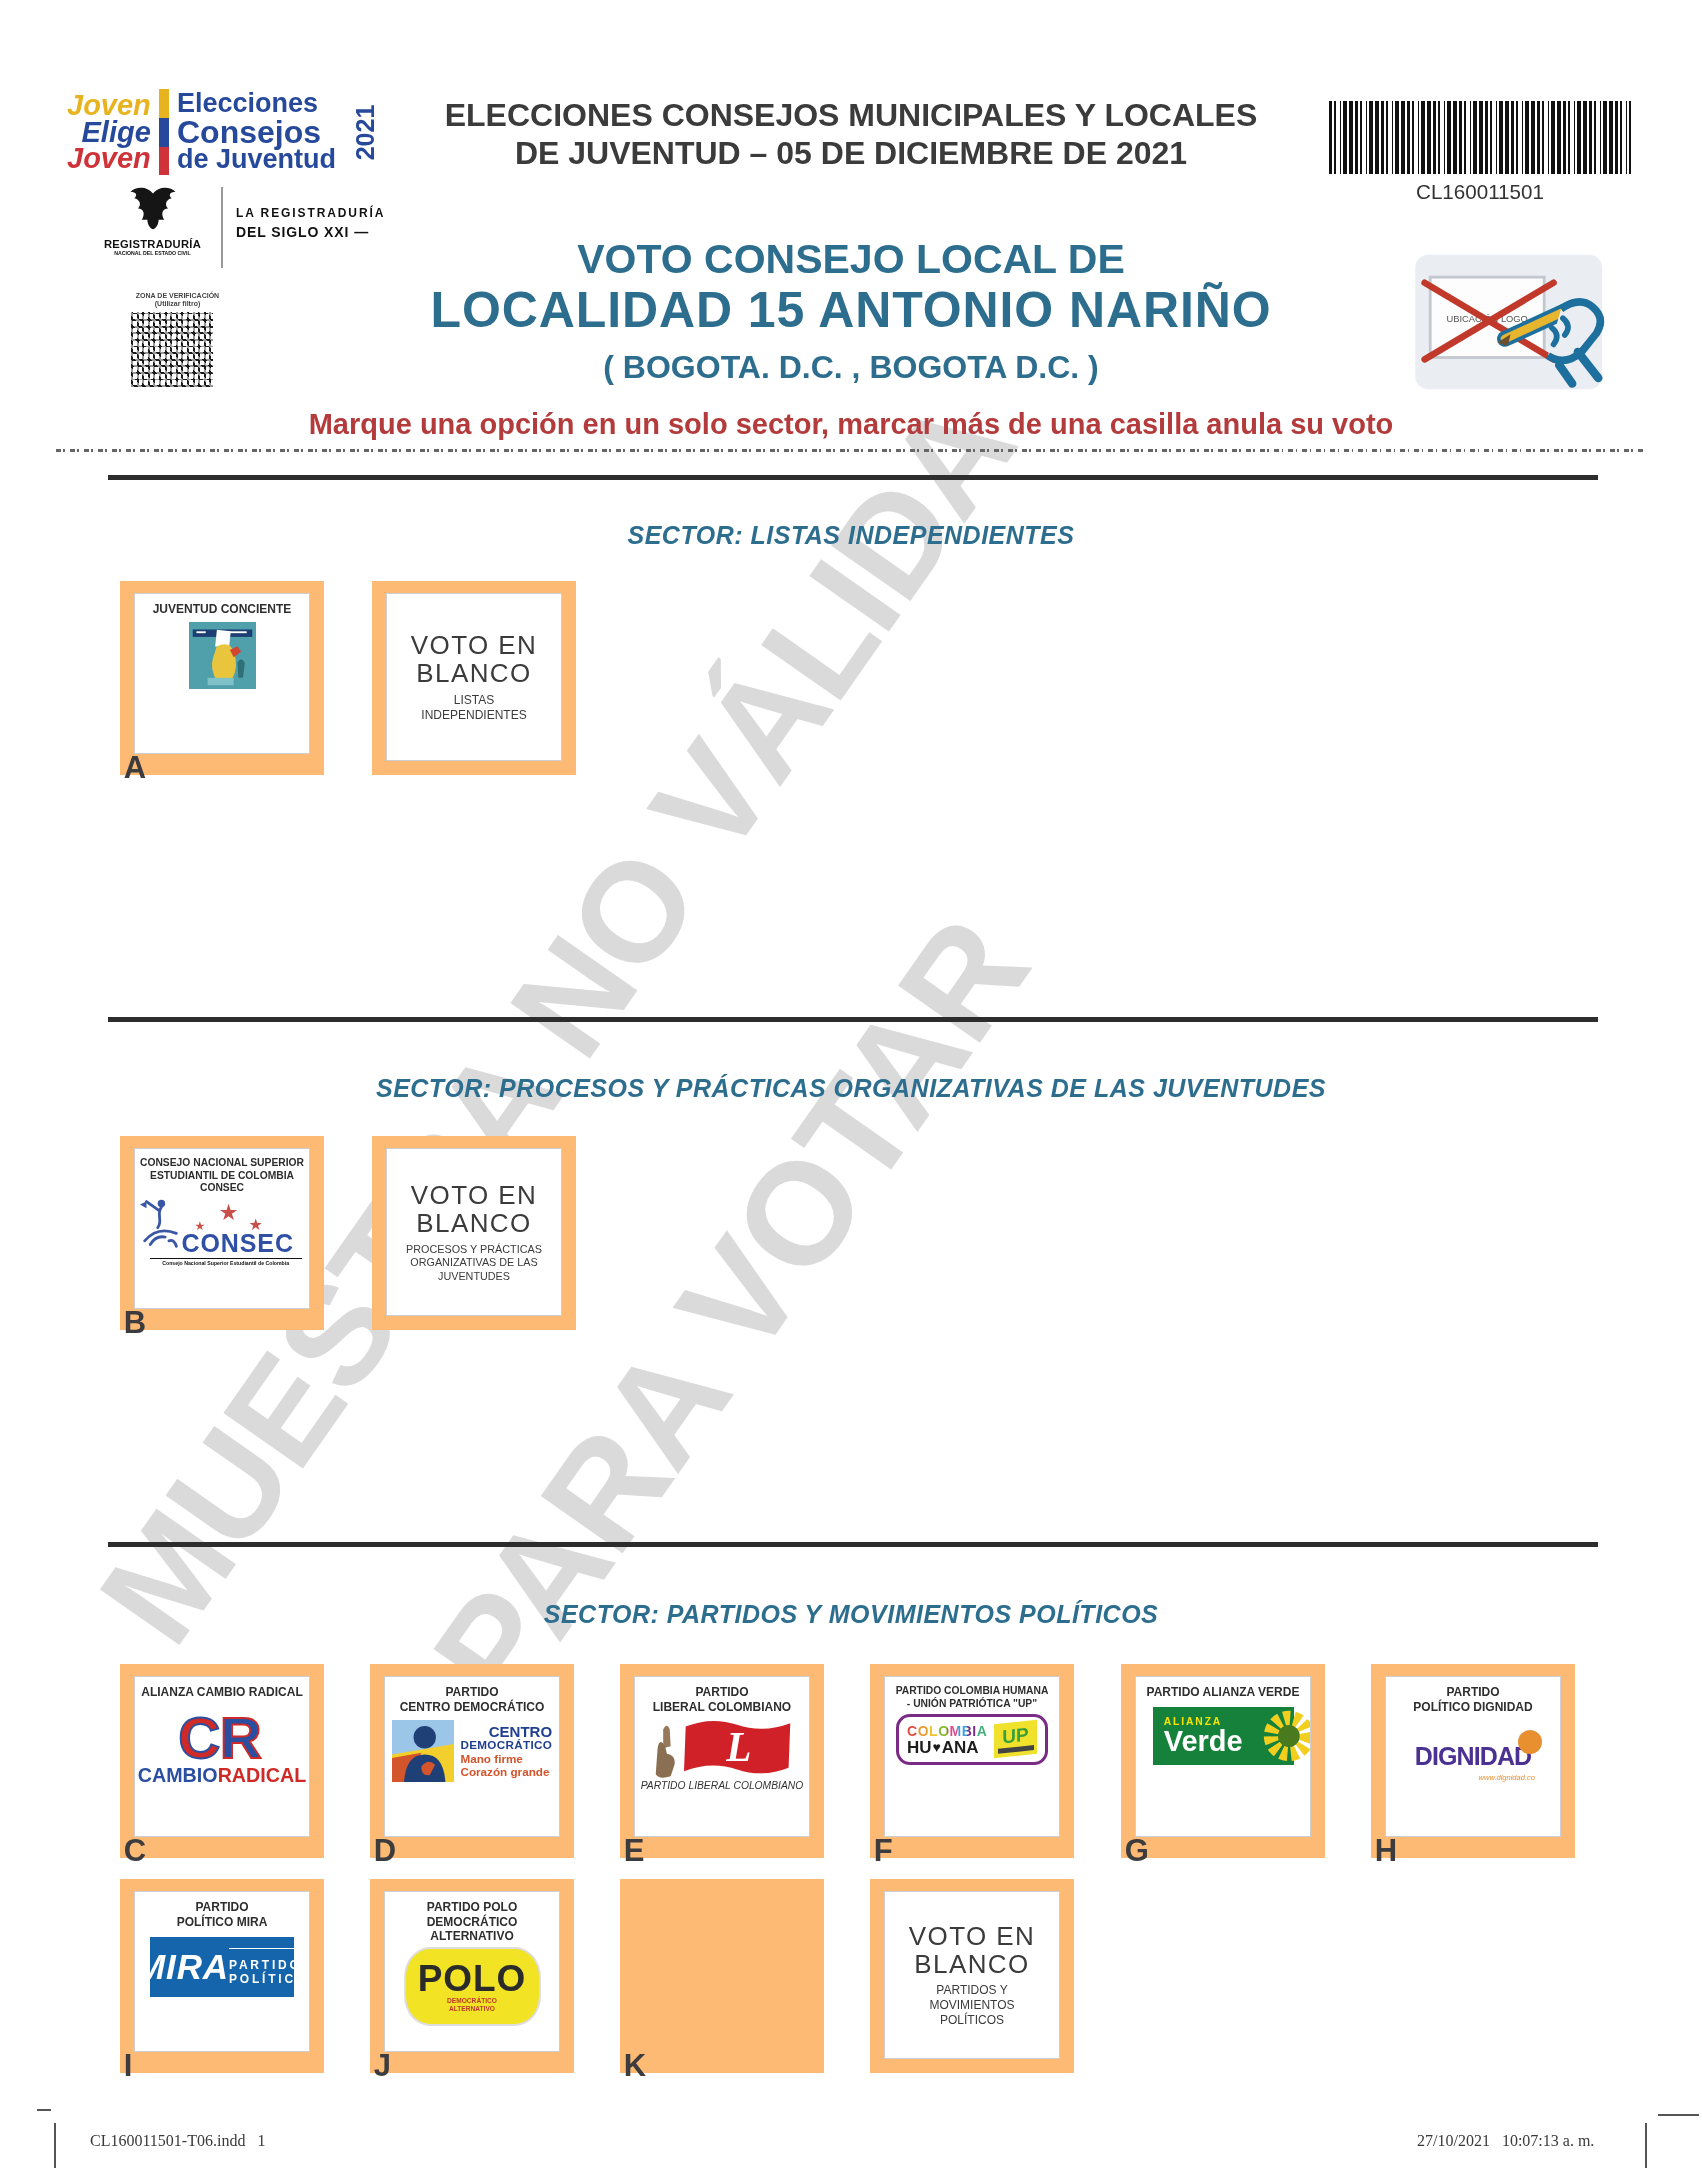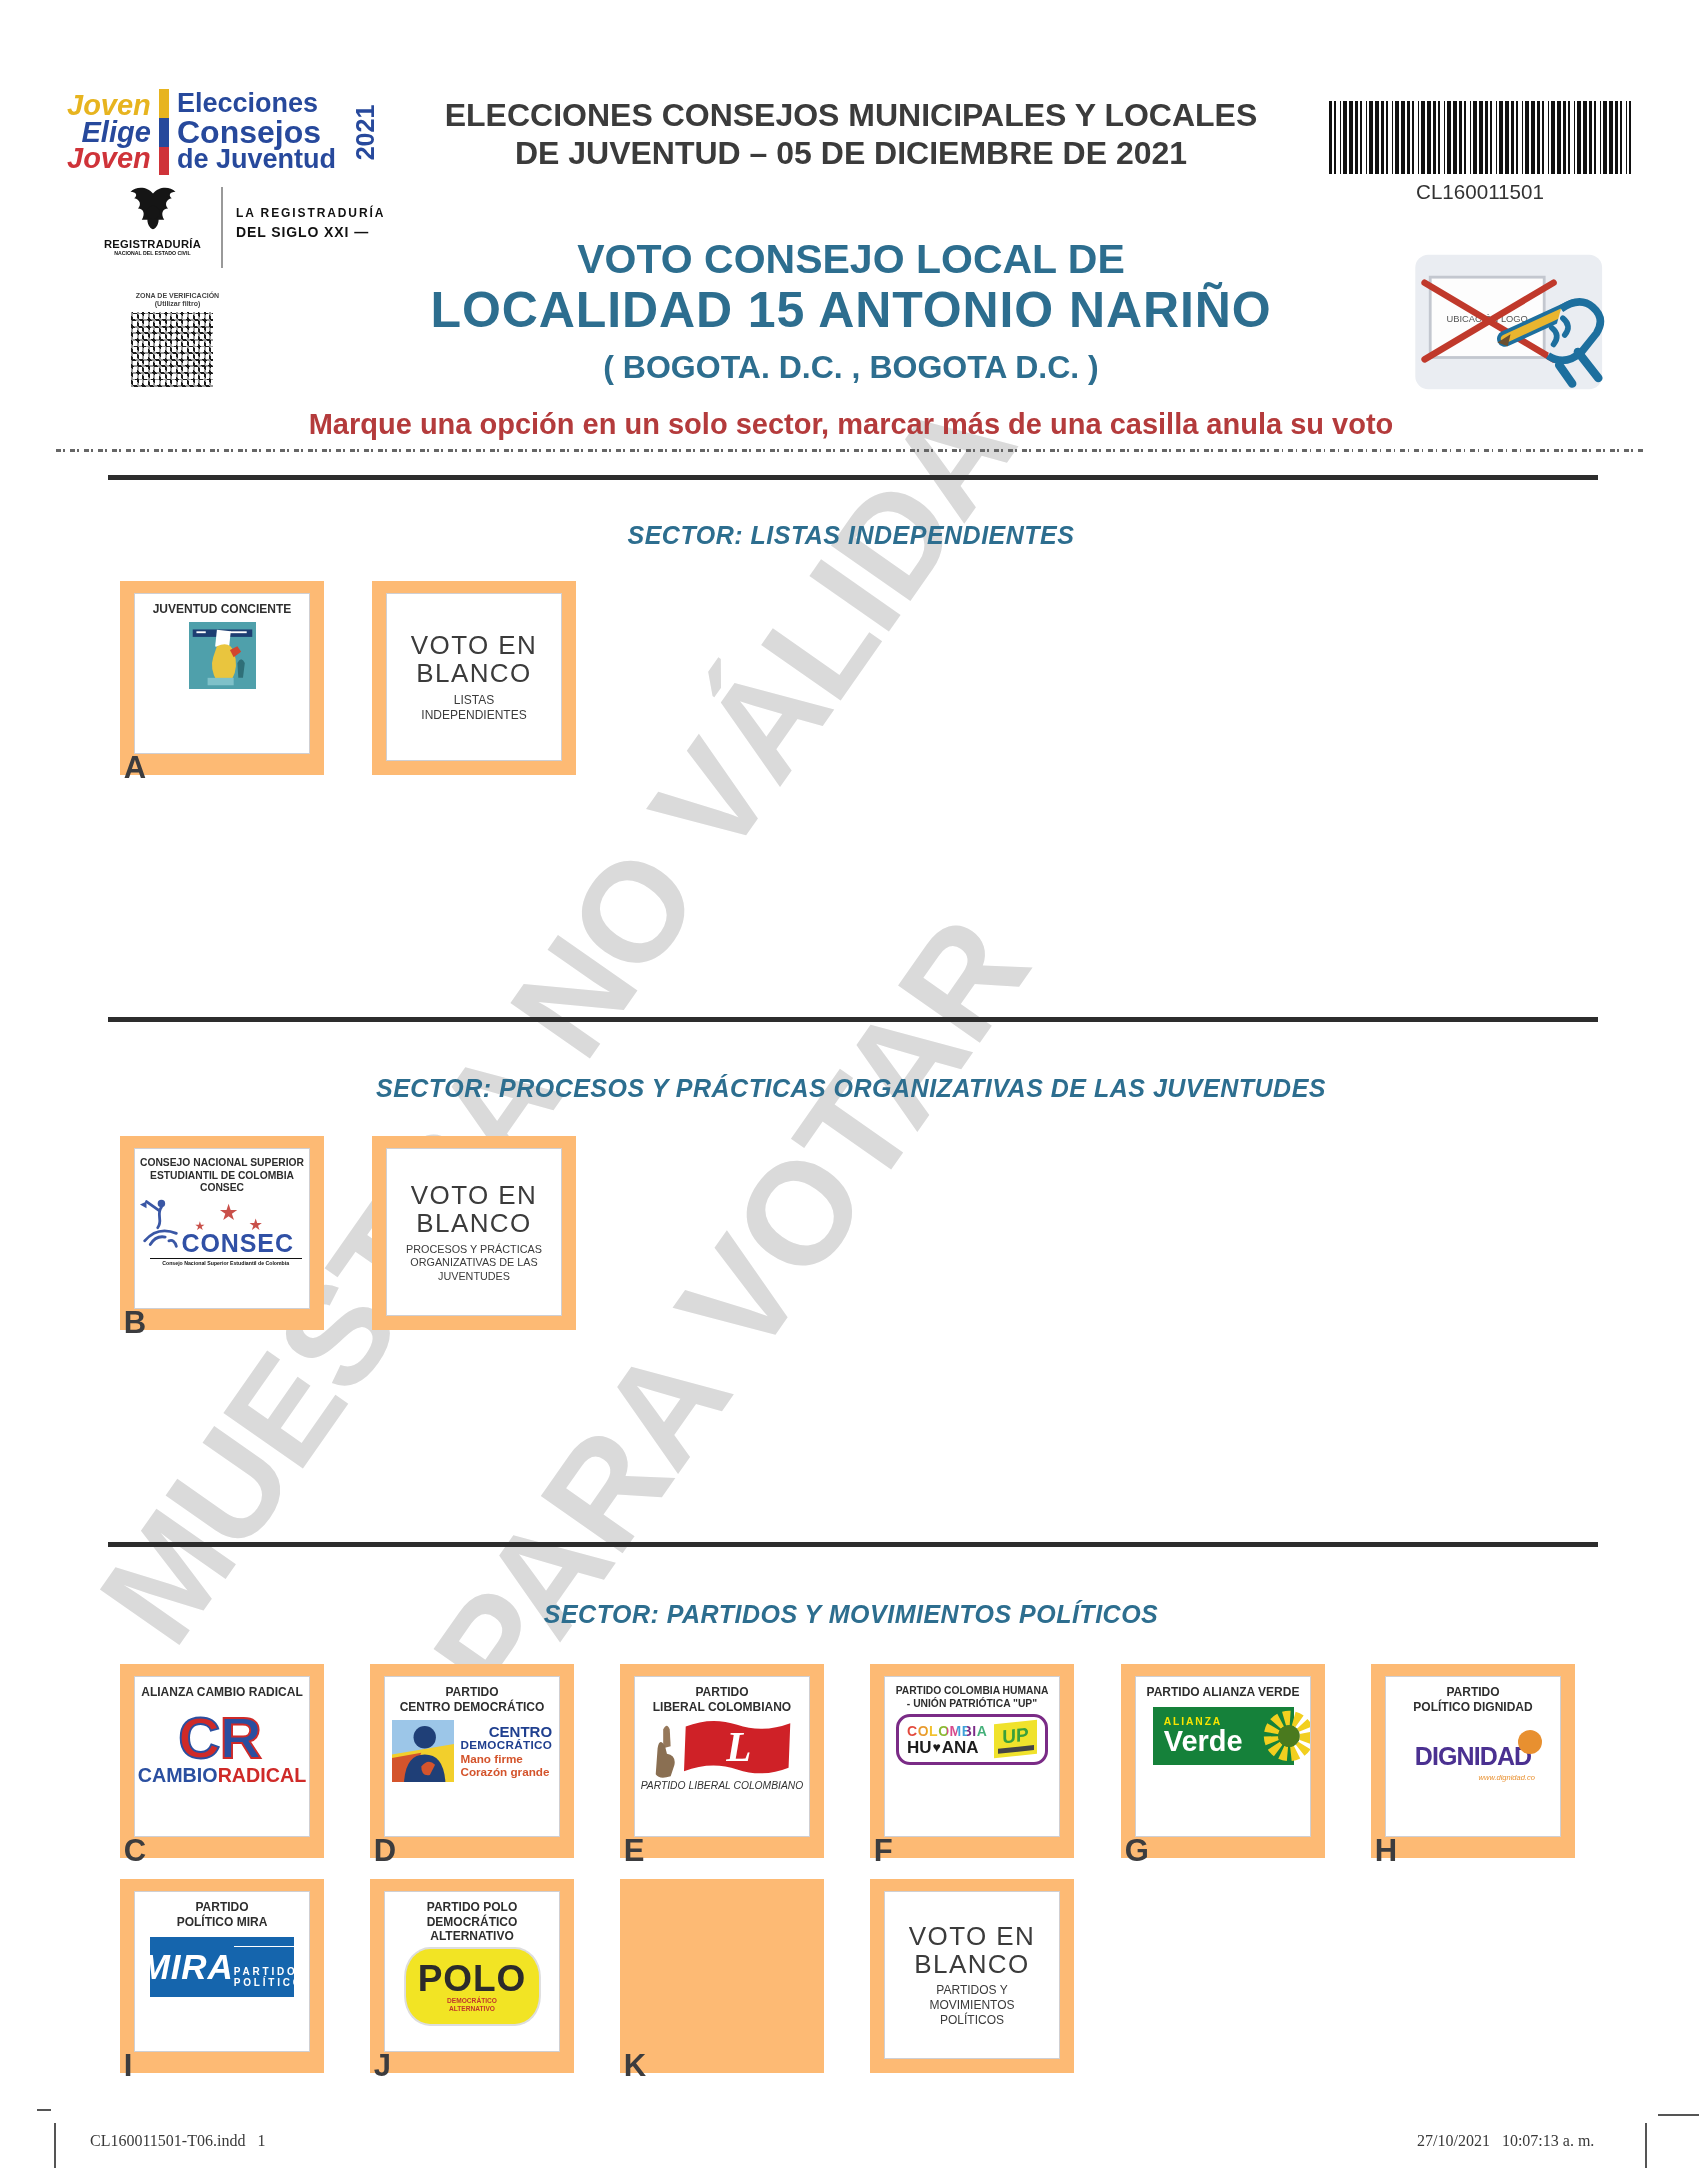--- a/index.html
+++ b/index.html
@@ -114,21 +114,21 @@
   .verde1{font-size:10.3px;font-weight:900;color:#f7e400;letter-spacing:1.9px;}
   .verde2{font-size:29px;font-weight:900;color:#fff;line-height:1;}
   .verde-flower{position:absolute;right:-22.5px;top:1.9px;}
   .dig-wrap{position:relative;margin-top:28px;}
   .dig-word{font-size:25px;font-weight:900;color:#4b3191;letter-spacing:-0.9px;}
   .dig-dot{position:absolute;right:-11.2px;top:-12px;width:24px;height:24px;border-radius:50%;background:#e89030;}
   .dig-url{position:absolute;right:-3.7px;bottom:-11.2px;font-size:7.5px;font-style:italic;color:#e89030;}
   .mira-box{margin-top:7.5px;width:144px;height:60px;background:#1565ad;display:flex;flex-direction:row;
             align-items:center;justify-content:center;}
   .mira-word{font-size:35px;font-weight:800;font-style:italic;color:#fff;line-height:.95;letter-spacing:0.9px;}
-  .mira-sub{font-size:10px;font-weight:800;color:#fff;letter-spacing:2.8px;border-top:0.9px solid #fff;padding-top:19px;}
+  .mira-sub{font-size:12px;font-weight:800;color:#fff;letter-spacing:2.8px;border-top:0.9px solid #fff;padding-top:9px;}
   .polo-box{margin-top:5.6px;width:133px;height:75px;background:#f2e424;border-radius:24px/28px;
             display:flex;flex-direction:column;align-items:center;justify-content:center;
             box-shadow:0 0 0 1.9px #ddd;}
   .polo-word{font-size:37px;font-weight:900;color:#2b2b2b;line-height:1;letter-spacing:0.9px;}
   .polo-sub{font-size:6.6px;font-weight:900;color:#c0392b;line-height:1.2;text-align:center;}
   .mais-circle{position:relative;margin-top:3.7px;width:90px;height:90px;border-radius:50%;background:#c82b2b;}
   .mais-word{position:absolute;left:24px;top:34px;font-size:23.4px;font-weight:900;font-style:italic;
              color:#f2cf2c;text-shadow:0.9px 0.9px 0 #5a1010;letter-spacing:0.9px;}
   .mais-bar1{position:absolute;left:22.5px;top:62px;width:52px;height:3.7px;background:#f2cf2c;}
   .mais-bar2{position:absolute;left:30px;top:68px;width:37px;height:2.8px;background:#f2cf2c;}

